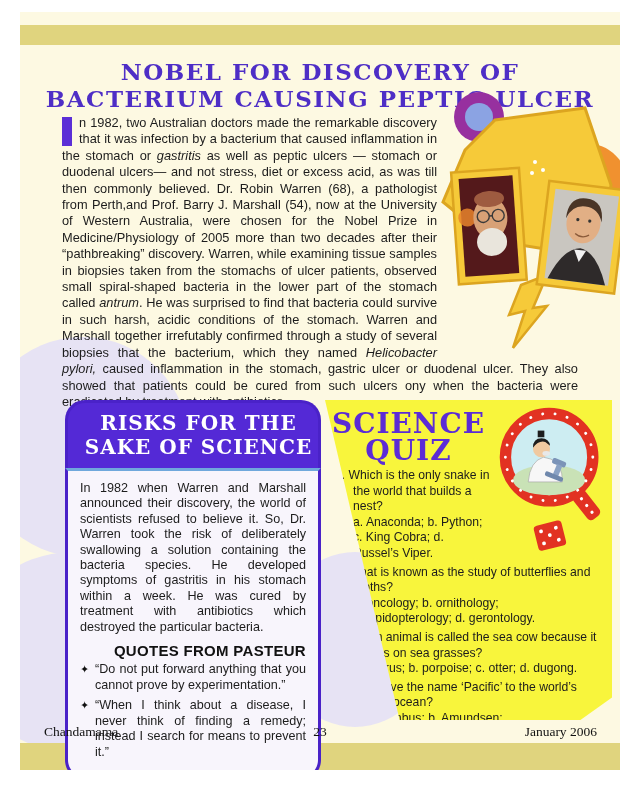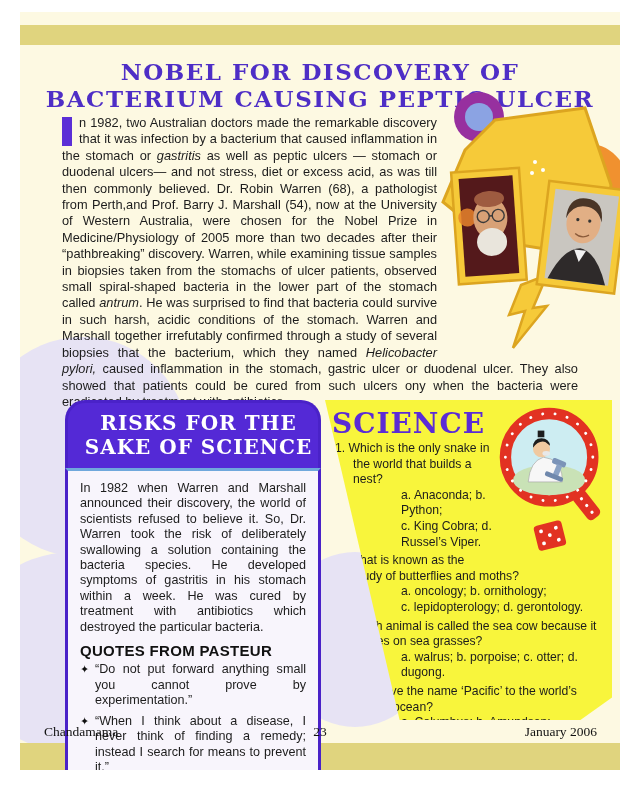--- a/index.html
+++ b/index.html
@@ -22,33 +22,33 @@
   .collage svg{position:absolute;top:-25px;right:-47px;width:190px;height:262px;overflow:visible;}
   .dropcap{float:left;width:10px;height:29px;background:#5B2FD6;margin:2px 7px 0 0;}
 
   .risks-box{position:absolute;left:45px;top:388px;width:256px;z-index:2;}
   .risks-header{background:#5429D6;border:3px solid #4A22C8;border-bottom:none;border-radius:20px 20px 0 0;
     padding:8px 4px 9px 15px;text-align:center;color:#ffffff;
     font-family:"DejaVu Serif",serif;font-weight:bold;font-size:20px;line-height:24px;letter-spacing:1px;}
   .risks-body{background:#F8F5FC;border:3px solid #4A22C8;border-top:3px solid #6FA8DC;border-radius:0 0 20px 20px;
     padding:10px 12px 12px 12px;font-size:12.6px;line-height:15.4px;color:#1c1c1c;}
   .risks-body p{margin:0;text-align:justify;}
-  .quotes-heading{margin:8px 0 4px 0;text-align:left;font-weight:bold;font-size:15px;letter-spacing:.3px;color:#111;}
+  .quotes-heading{margin:8px 0 4px 0;text-align:right;font-weight:bold;font-size:15px;letter-spacing:.3px;color:#111;}
   .quote-item{display:flex;margin:0 0 5px 0;}
   .q-bullet{width:15px;flex:none;font-size:11px;color:#111;}
   .q-text{flex:1;text-align:justify;}
 
   .quiz-box{position:absolute;left:305px;top:388px;width:287px;height:320px;background:#F8F53C;z-index:2;
     clip-path:polygon(0 0,100% 0,100% 93%,89% 100%,26% 100%);padding:0;}
   .quiz-cartoon{float:right;width:118px;height:152px;margin:4px 2px 0 0;}
   .quiz-title{margin:10px 0 2px 0;text-align:center;font-family:"DejaVu Serif",serif;font-weight:bold;
     color:#5B2BD6;font-size:28px;line-height:27px;letter-spacing:1px;}
   .quiz-questions{margin:4px 8px 0 10px;font-size:12.2px;line-height:15.6px;color:#1c1c1c;}
   .quiz-q{padding-left:18px;text-indent:-18px;margin-bottom:3px;}
-  .q-opt{display:block;text-indent:0;margin-left:48px;}
+  .q-opt{display:block;text-indent:0;}
   .quiz-rule{height:3px;background:#4B22CC;width:235px;margin:4px 0 3px 14px;}
   .quiz-answers{width:250px;margin-left:8px;transform:rotate(180deg);text-align:center;
     font-size:10.8px;line-height:13.5px;color:#2a2a2a;background:#FBF84E;border-radius:8px;padding:2px 0;}
 
   .footer{position:absolute;left:0;top:712px;width:100%;z-index:2;font-family:"Liberation Serif",serif;
     font-size:13.5px;color:#111;}
   .footer .f-left{position:absolute;left:24px;}
   .footer .f-center{position:absolute;left:0;width:100%;text-align:center;}
   .footer .f-right{position:absolute;right:23px;}
   i{font-style:italic;}
@@ -118,21 +118,21 @@
     <div class="risks-header">
       <div>RISKS FOR THE</div>
       <div>SAKE OF SCIENCE</div>
     </div>
     <div class="risks-body">
       <p>In 1982 when Warren and Marshall announced their discovery, the world of scientists refused to believe it. So, Dr. Warren took the risk of deliberately swallowing a solution containing the bacteria species. He developed symptoms of gastritis in his stomach within a week. He was cured by treatment with antibiotics which destroyed the particular bacteria.</p>
       <div class="quotes-heading">QUOTES FROM PASTEUR</div>
       <div>
           <div class="quote-item">
             <span class="q-bullet">✦</span>
-            <span class="q-text">“Do not put forward anything small you cannot prove by experimentation.”</span>
+            <span class="q-text">“Do not put forward anything that you cannot prove by experimentation.”</span>
           </div>
           <div class="quote-item">
             <span class="q-bullet">✦</span>
             <span class="q-text">“When I think about a disease, I never think of finding a remedy; instead I search for means to prevent it.”</span>
           </div>
         </div>
     </div>
   </div>
 
   <div class="quiz-box">
@@ -162,20 +162,21 @@
           <circle cx="51" cy="132" r="2" fill="#fff"></circle>
             <circle cx="67" cy="132" r="2" fill="#fff"></circle>
           <circle cx="59" cy="138" r="2" fill="#fff"></circle>
           <circle cx="51" cy="145" r="2" fill="#fff"></circle>
             <circle cx="67" cy="145" r="2" fill="#fff"></circle>
         </g>
       </svg>
     </div>
     <div class="quiz-title">
       <div>SCIENCE</div>
+      <div>QUIZ</div>
     </div>
     <div class="quiz-questions">
         <div class="quiz-q"><span>1. </span><span>Which is the only snake in the world that builds a nest?</span><span class="q-opt">a. Anaconda; b. Python;</span><span class="q-opt">c. King Cobra; d. Russel’s Viper.</span></div>
         <div class="quiz-q"><span>2. </span><span>What is known as the study of butterflies and moths?</span><span class="q-opt">a. oncology; b. ornithology;</span><span class="q-opt">c. lepidopterology; d. gerontology.</span></div>
         <div class="quiz-q"><span>3. </span><span>Which animal is called the sea cow because it grazes on sea grasses?</span><span class="q-opt">a. walrus; b. porpoise; c. otter; d. dugong.</span></div>
         <div class="quiz-q"><span>4. </span><span>Who gave the name ‘Pacific’ to the world’s largest ocean?</span><span class="q-opt">a. Columbus;  b. Amundsen;</span><span class="q-opt">c. Ferdinand Magellan; e. Cook.</span></div>
       </div>
     <div class="quiz-rule"></div>
     <div class="quiz-answers">
       <div>Answer: 1. King Cobra, 2. c. lepidopterology,</div>

